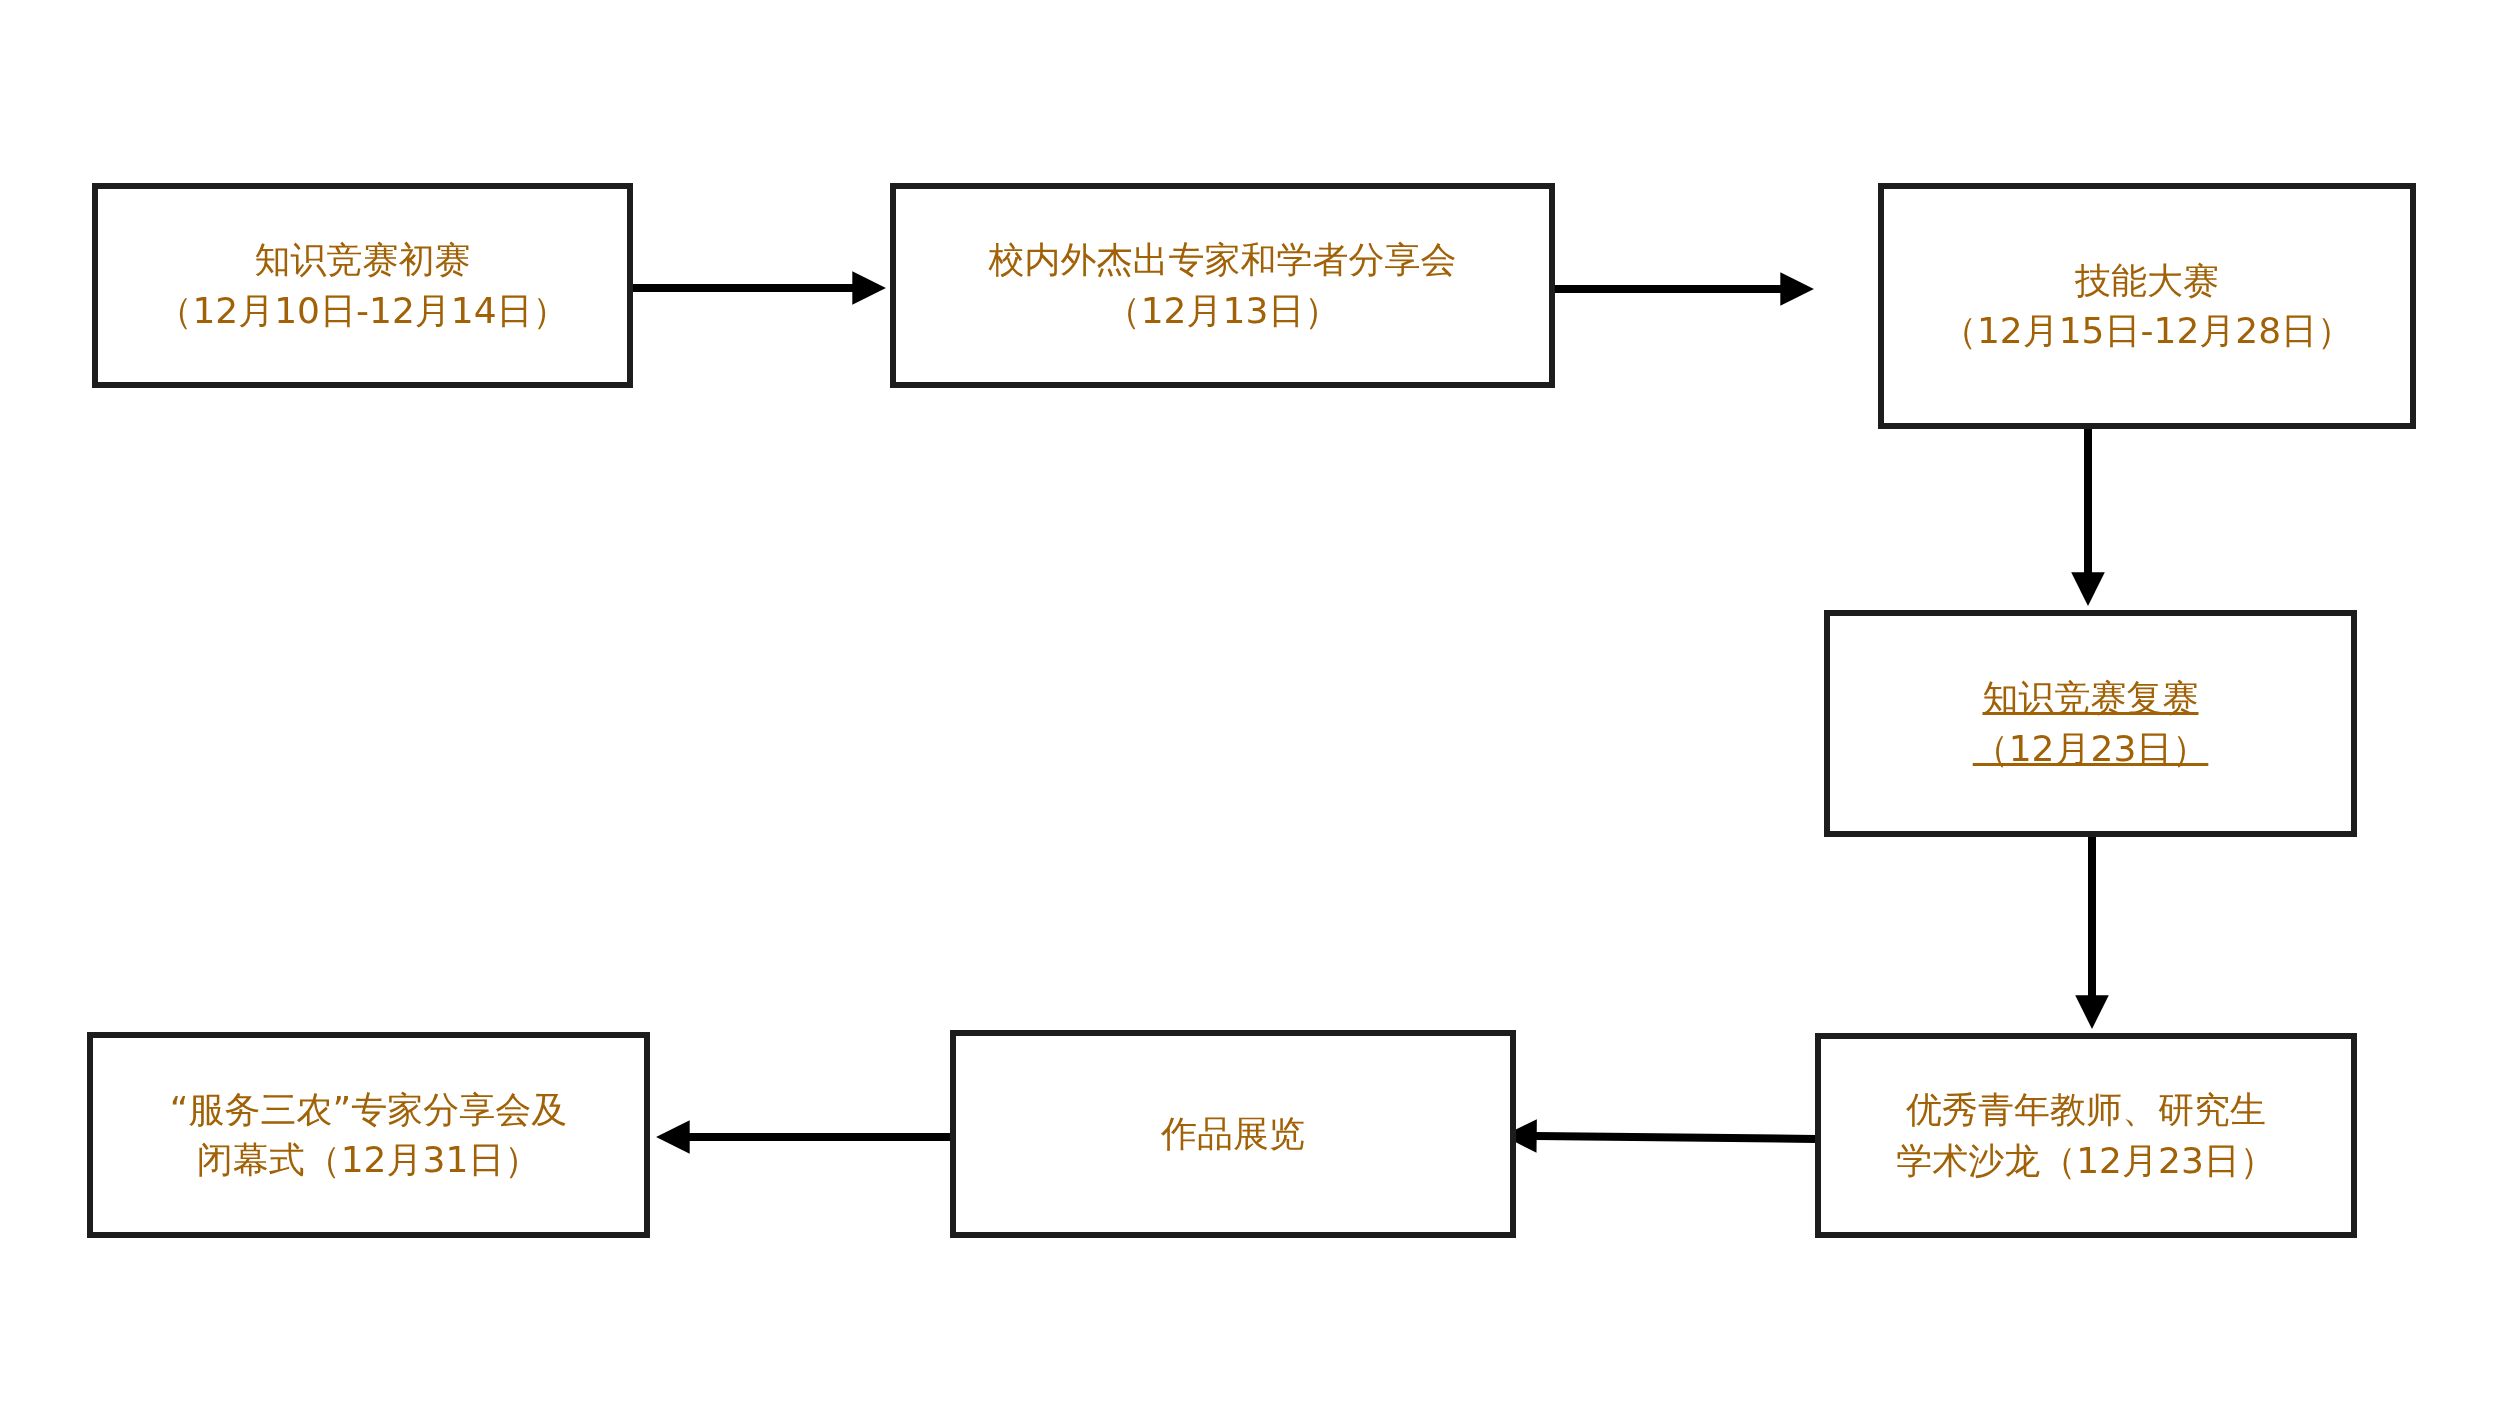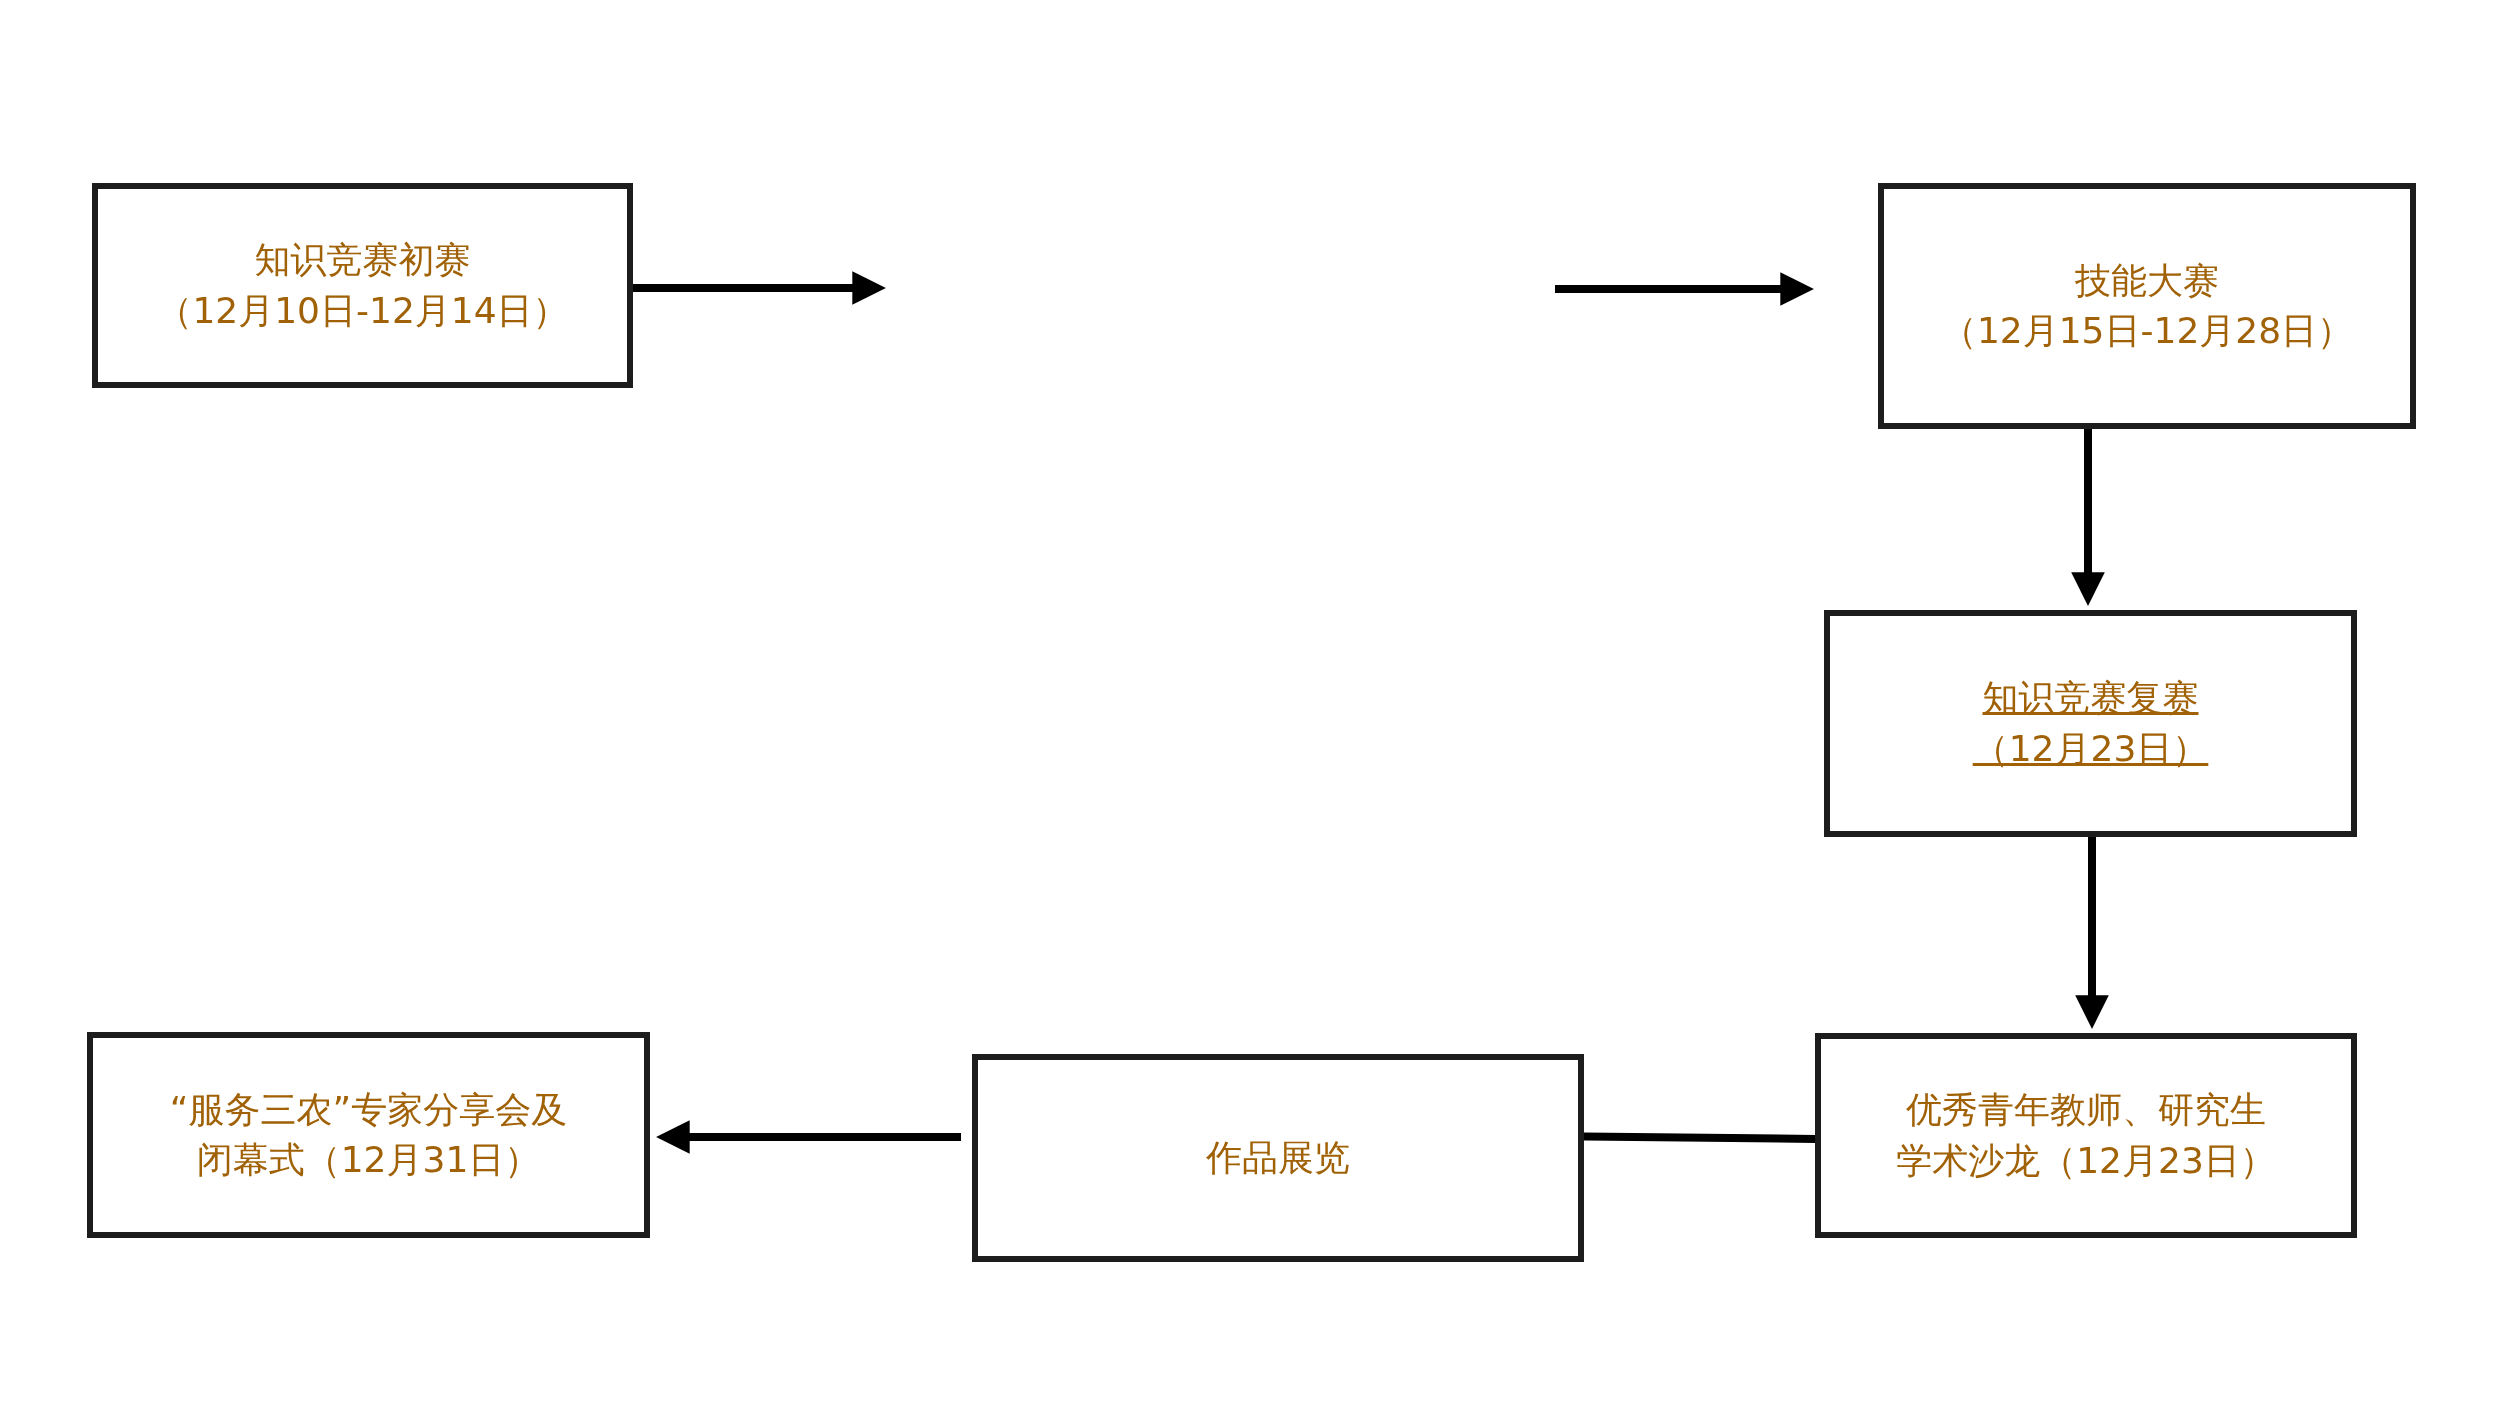--- a/index.html
+++ b/index.html
@@ -59,37 +59,41 @@
     <line x1="2092" y1="837" x2="2092" y2="997" stroke="#000000" stroke-width="8" marker-end="url(#ah)"></line>
     <line x1="1816" y1="1139" x2="1535" y2="1136" stroke="#000000" stroke-width="8" marker-end="url(#ah)"></line>
     <line x1="961" y1="1137" x2="688" y2="1137" stroke="#000000" stroke-width="8" marker-end="url(#ah)"></line>
   </svg>
 
   <div class="node" style="left:92px; top:183px; width:541px; height:205px;">
     <div class="line">知识竞赛初赛</div>
     <div class="line">（12月10日-12月14日）</div>
   </div>
 
+  <div class="node" style="left:890px; top:183px; width:665px; height:205px;">
+    <div class="line">校内外杰出专家和学者分享会</div>
+    <div class="line">（12月13日）</div>
+  </div>
 
   <div class="node" style="left:1878px; top:183px; width:538px; height:246px;">
     <div class="line">技能大赛</div>
     <div class="line">（12月15日-12月28日）</div>
   </div>
 
   <div class="node" style="left:1824px; top:610px; width:533px; height:227px;text-decoration:underline;">
     <div class="line">知识竞赛复赛</div>
     <div class="line">（12月23日）</div>
   </div>
 
   <div class="node" style="left:1815px; top:1033px; width:542px; height:205px;">
     <div class="line">优秀青年教师、研究生</div>
     <div class="line">学术沙龙（12月23日）</div>
   </div>
 
-  <div class="node" style="left:972px; top:1030px; width:612px; height:208px;margin-top:24px;">
+  <div class="node" style="left:950px; top:1030px; width:566px; height:208px;">
     <div class="line">作品展览</div>
   </div>
 
   <div class="node" style="left:87px; top:1032px; width:563px; height:206px;">
     <div class="line">“服务三农”专家分享会及</div>
     <div class="line">闭幕式（12月31日）</div>
   </div>
 
 </div>
 

